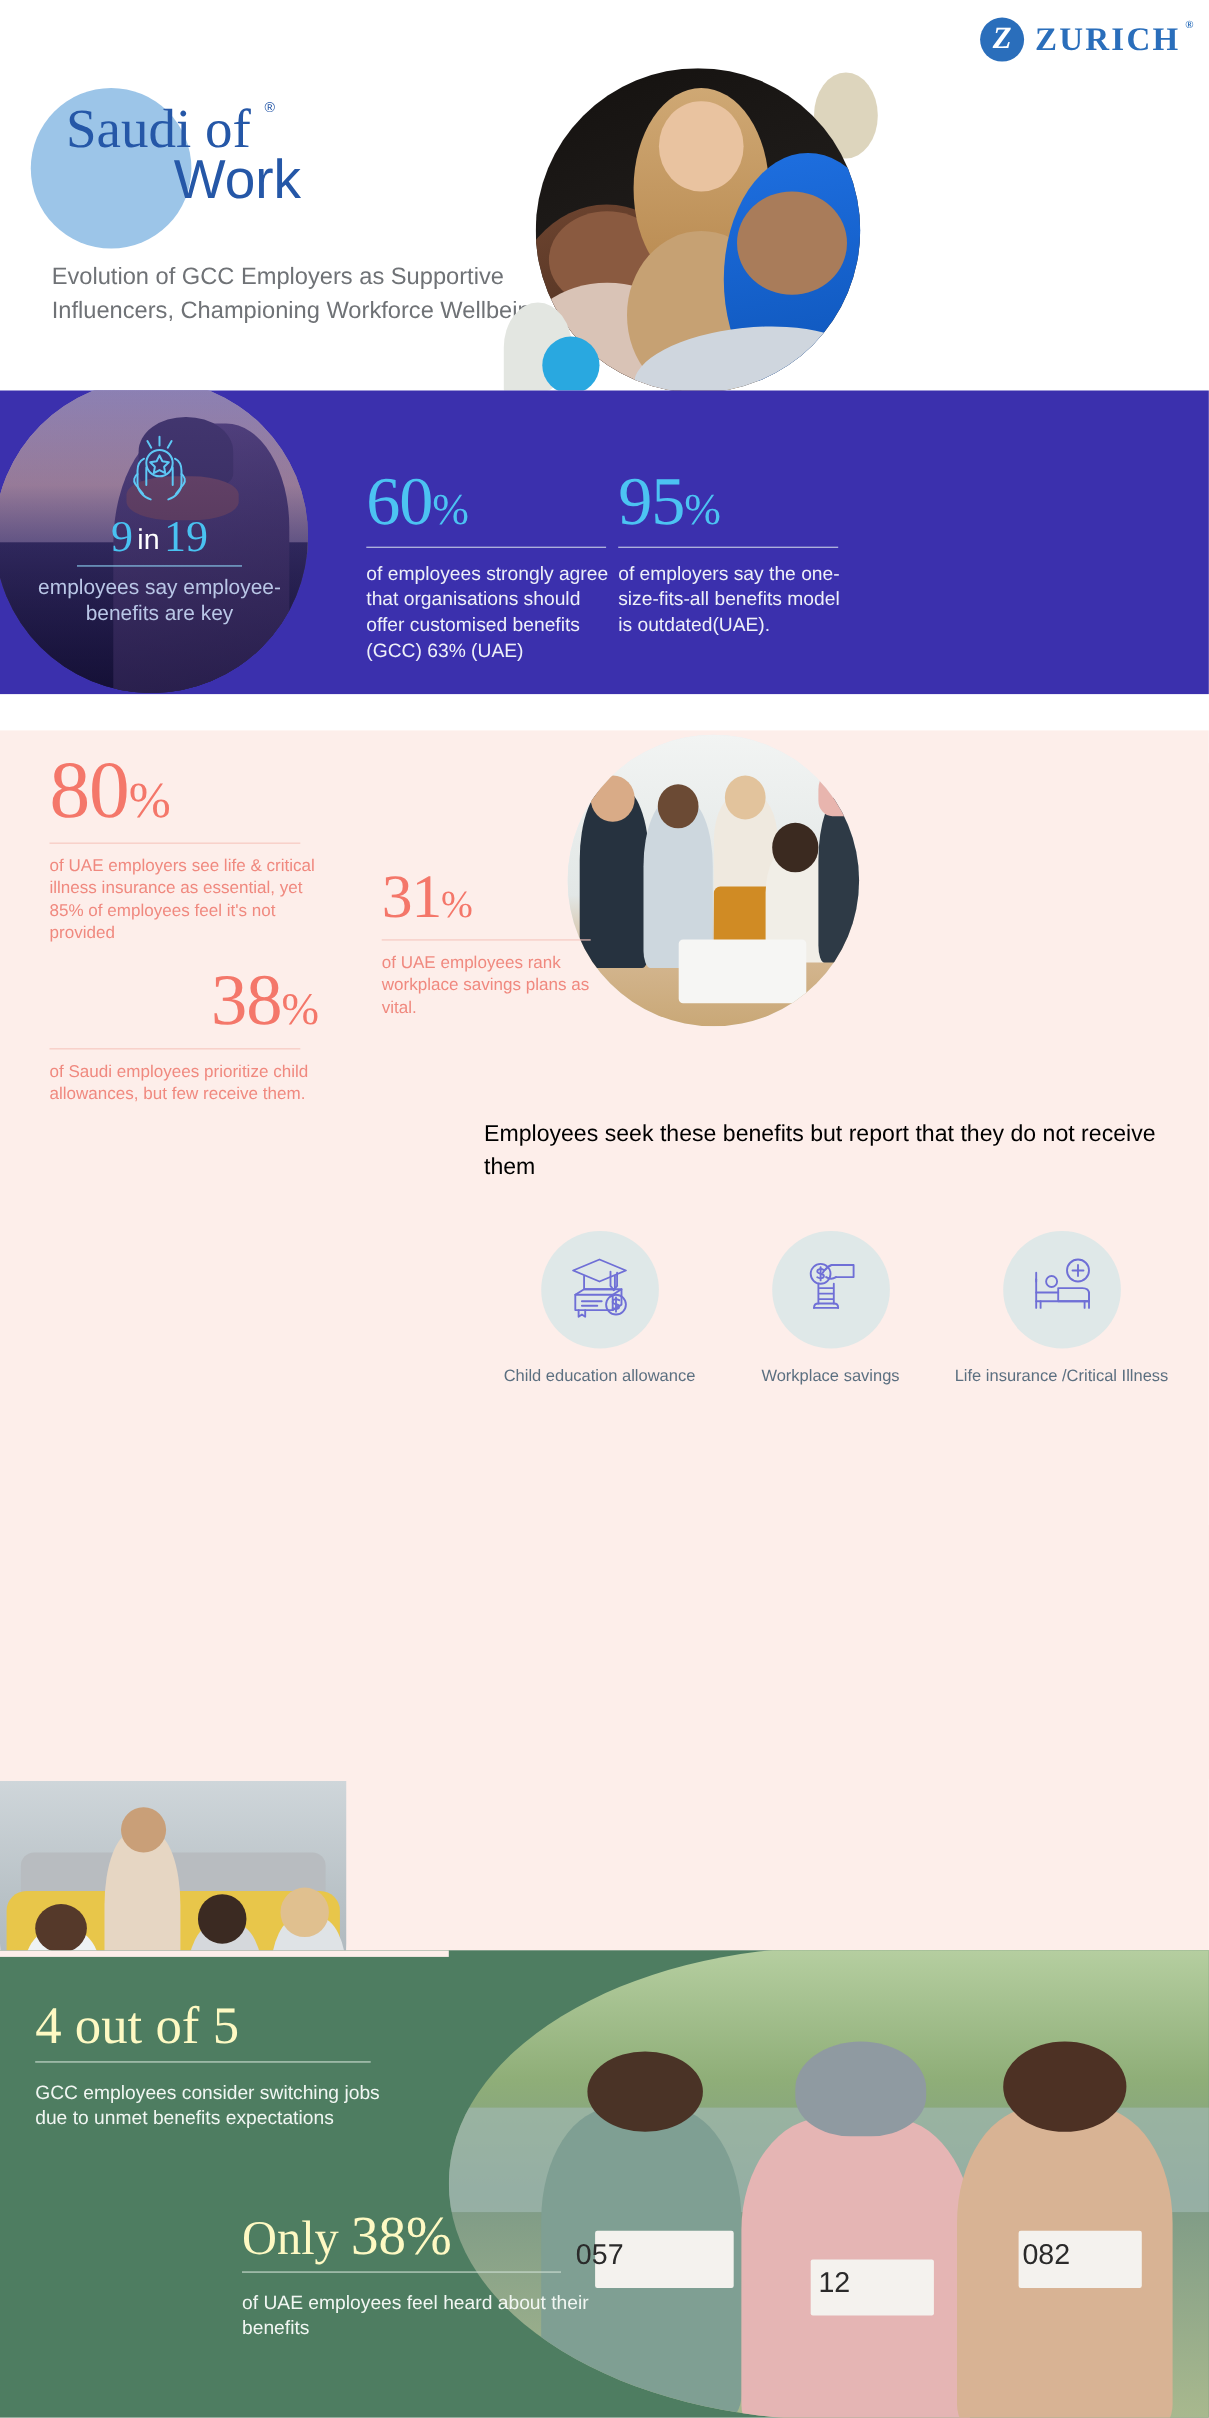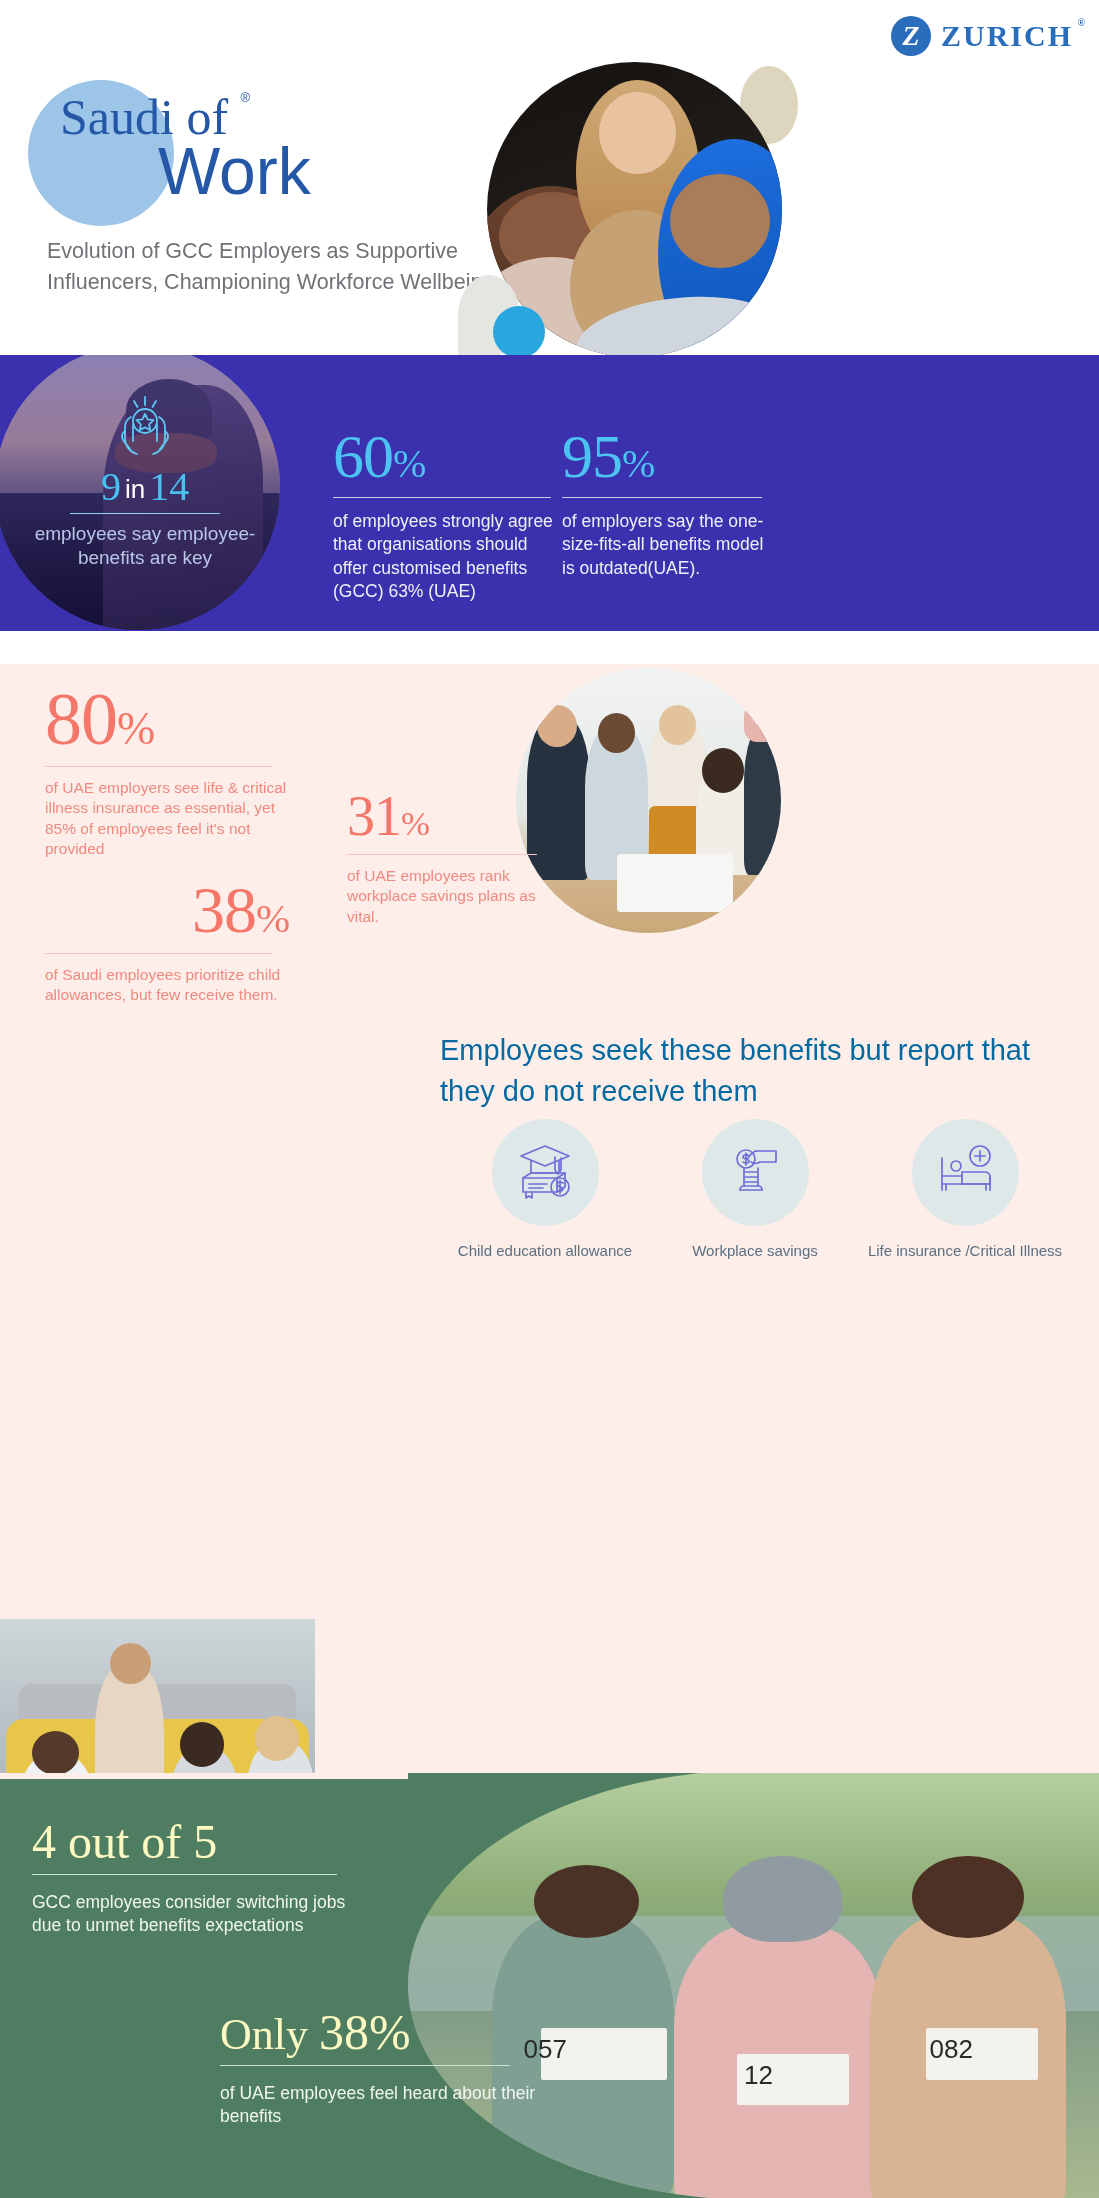--- a/index.html
+++ b/index.html
@@ -19,21 +19,21 @@
   .zurich-mark{width:40px;height:40px;border-radius:50%;background:#2a6ebb;position:relative;display:block;}
   .zurich-mark .zletter{position:absolute;left:0;top:0;width:40px;height:40px;display:flex;align-items:center;justify-content:center;color:#fff;font-family:"Liberation Serif",serif;font-size:28px;font-style:italic;font-weight:700;}
   .zurich-word{font-family:"Liberation Serif",serif;font-size:30px;letter-spacing:2px;color:#2a6ebb;font-weight:700;position:relative;}
   .zurich-word .reg{position:absolute;right:-12px;top:-2px;font-size:10px;letter-spacing:0;}
 
   .fow{position:absolute;left:28px;top:76px;width:420px;height:165px;}
   .fow-circle{position:absolute;left:0;top:4px;width:146px;height:146px;border-radius:50%;background:#9cc5e8;}
   .fow-text{position:absolute;left:32px;top:16px;width:380px;}
   .fow-l1{font-family:"Liberation Serif",serif;font-size:50px;color:#2557a7;line-height:1.0;position:relative;display:inline-block;}
   .fow-reg{position:absolute;right:-22px;top:-2px;font-size:13px;font-family:"Liberation Sans",sans-serif;color:#2557a7;}
-  .fow-l2{font-family:"Liberation Sans",sans-serif;font-size:66px;color:#2557a7;line-height:1.0;margin-left:98px;margin-top:-4px;}
+  .fow-l2{font-family:"Liberation Sans",sans-serif;font-size:50px;color:#2557a7;line-height:1.0;margin-left:98px;margin-top:-4px;}
 
   .subtitle{position:absolute;left:25px;top:236px;width:470px;font-size:21.5px;line-height:1.42;color:#6f7276;font-weight:400;margin-left:22px;}
 
   .hero-photo{position:absolute;left:487px;top:62px;width:295px;height:295px;border-radius:50%;overflow:hidden;
     background:
       radial-gradient(circle at 72% 48%, rgba(30,110,220,.95) 0 16%, rgba(30,110,220,0) 17%),
       linear-gradient(160deg,#14110f 0%, #1d1a18 40%, #2a2420 100%);
   }
   .hero-photo .pers{position:absolute;border-radius:50%;}
   .hp1{left:-8%;top:42%;width:60%;height:70%;background:linear-gradient(160deg,#6f4530,#3b2418);border-radius:48% 48% 20% 20%;}
@@ -107,21 +107,21 @@
   .tp2h{left:31%;top:17%;width:14%;height:15%;background:#6b4a34;border-radius:50%;}
   .tp3{left:50%;top:20%;width:22%;height:40%;background:#efe9df;}
   .tp3h{left:54%;top:14%;width:14%;height:15%;background:#e2c39c;border-radius:50%;}
   .tp3l{left:50%;top:52%;width:22%;height:22%;background:#d08b24;border-radius:10%;}
   .tp4{left:68%;top:38%;width:22%;height:40%;background:#f1eee7;}
   .tp4h{left:70%;top:30%;width:16%;height:17%;background:#3b2a20;border-radius:50%;}
   .tp5{left:86%;top:20%;width:20%;height:58%;background:#2e3a46;}
   .tp5h{left:86%;top:10%;width:16%;height:18%;background:#e8b5ae;border-radius:48% 48% 30% 30%;}
   .tpmodel{left:38%;top:70%;width:44%;height:22%;background:#f6f6f4;border-radius:4px;}
 
-  .seek-title{position:absolute;left:440px;top:366px;width:620px;font-size:29px;line-height:1.42;color:#0369a1;}
+  .seek-title{position:absolute;left:440px;top:352px;width:620px;font-size:21px;line-height:1.42;color:#000000;}
 
   .benefits{position:absolute;left:440px;top:455px;width:630px;display:flex;gap:0;}
   .benefit{width:210px;text-align:center;}
   .benefit .bubble{width:107px;height:107px;border-radius:50%;background:#dfe8e8;margin:0 auto 14px auto;display:flex;align-items:center;justify-content:center;}
   .benefit .blabel{font-size:15px;line-height:1.5;color:#5b6f80;}
 
   .lounge-photo{position:absolute;left:0px;top:955px;width:315px;height:295px;border-radius:0 0 50% 50%;overflow:hidden;}
   .lounge-photo .lbg{position:absolute;inset:0;background:linear-gradient(180deg,#cfd6da 0%, #b9c2c7 35%, #9aa5ab 100%);}
   .lounge-photo .sofa{position:absolute;left:2%;top:34%;width:96%;height:62%;background:#e8c64a;border-radius:18px 18px 6px 6px;}
   .lounge-photo .sofaback{position:absolute;left:6%;top:22%;width:88%;height:26%;background:#b8bcc0;border-radius:12px;}
@@ -236,21 +236,21 @@
           <circle cx="36" cy="26" r="12"></circle>
           <path d="M36 19 l2.6 5.3 5.9 .9 -4.3 4.1 1 5.8 -5.2 -2.8 -5.2 2.8 1 -5.8 -4.3 -4.1 5.9 -.9 Z"></path>
           <path d="M22 22 c-4 2 -6 6 -6 11 l0 11 c0 7 5 13 12 15"></path>
           <path d="M50 22 c4 2 6 6 6 11 l0 11 c0 7 -5 13 -12 15"></path>
           <path d="M24 30 l0 16 M48 30 l0 16"></path>
           <path d="M16 36 c-3 2 -4 6 -2 9 l7 9"></path>
           <path d="M56 36 c3 2 4 6 2 9 l-7 9"></path>
         </svg>
       </span>
       <div class="nin10">
-        <span>9</span><span class="inword">in</span><span>14</span>
+        <span>9</span><span class="inword">in</span><span>19</span>
       </div>
       <div class="nin10-rule"></div>
       <div class="nin10-cap">employees say employee-benefits are key</div>
     </div>
 
     <div class="stat-p" id="stat60">
       <div class="big">
         <span>60</span><span class="pct">%</span>
       </div>
       <div class="rule"></div>

